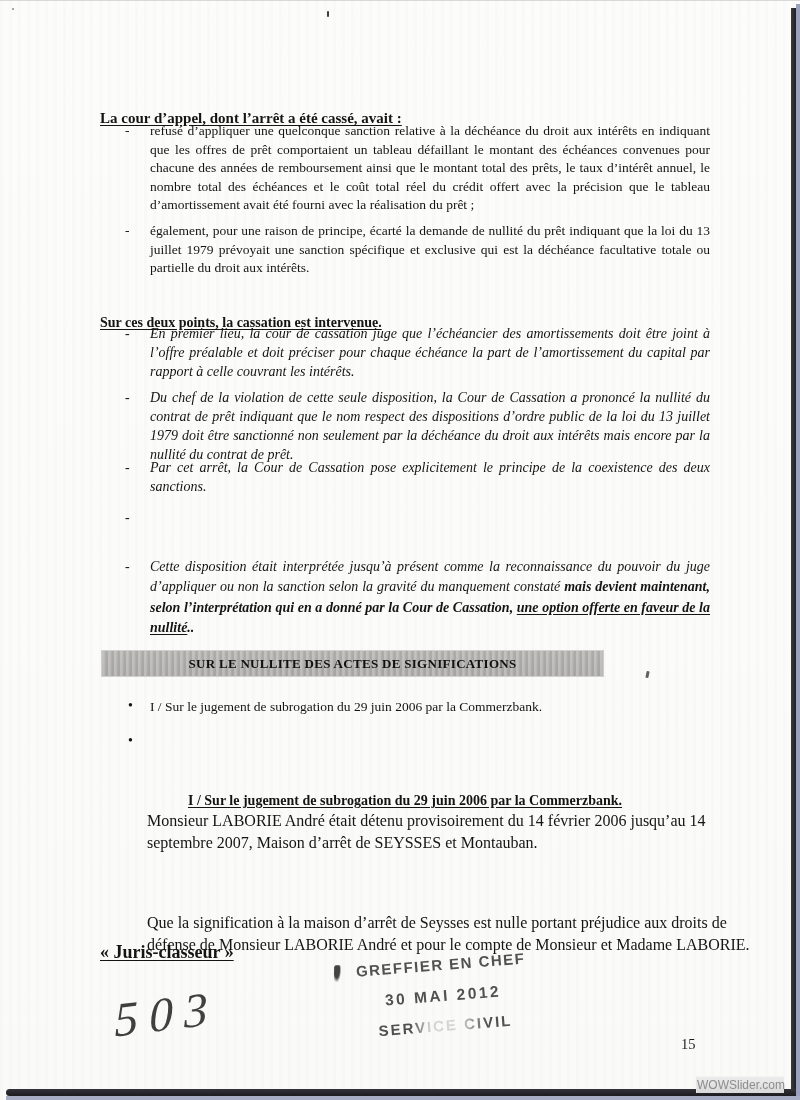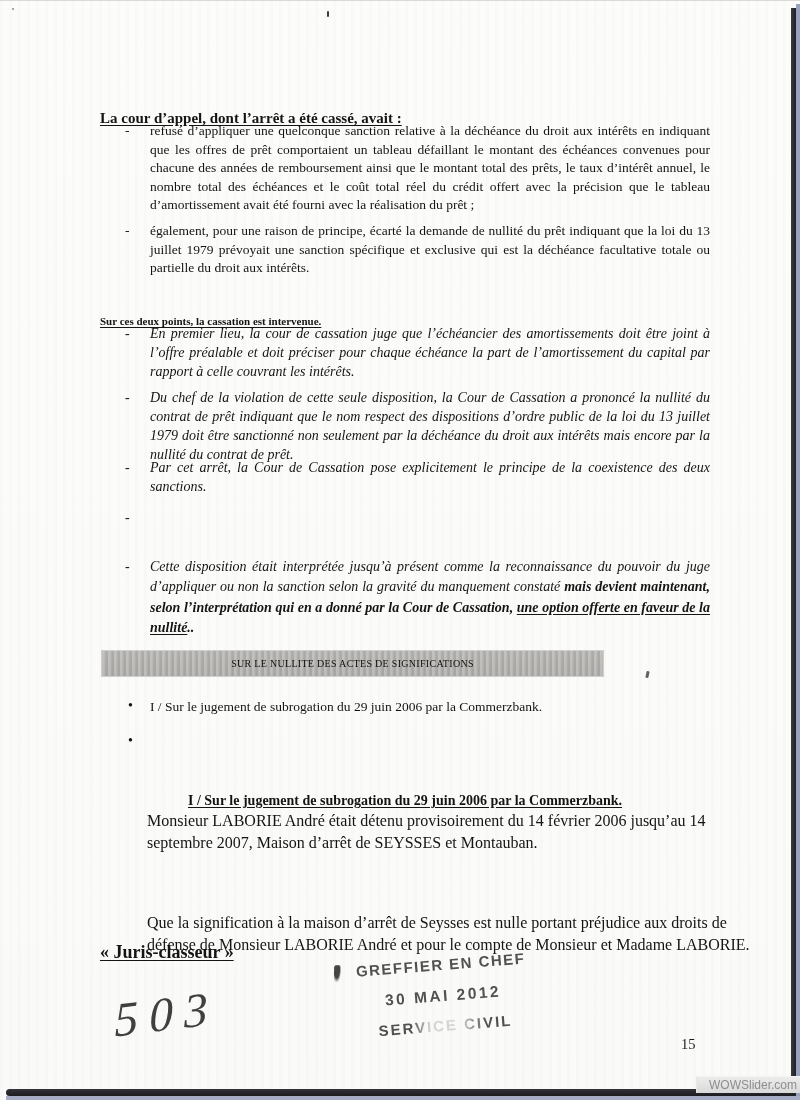--- a/index.html
+++ b/index.html
@@ -22,21 +22,21 @@
   .edge-right-blue{position:absolute;left:796px;top:4px;width:4px;height:1096px;background:#9aa1bd;}
   .edge-bottom-dark{position:absolute;left:6px;top:1089px;width:790px;height:7px;background:linear-gradient(180deg,#33333a,#1b1b20);border-radius:4px 0 0 4px;}
   .edge-bottom-blue{position:absolute;left:6px;top:1096px;width:794px;height:4px;background:#a7adc4;}
 
   .content{position:absolute;left:100px;top:0;width:610px;color:#141414;}
 
   .h-bold{font-weight:bold;text-decoration:underline;text-underline-offset:2px;margin-top:24px;}
   .abs{position:absolute;}
 
   .heading1{left:0;top:86px;font-size:15px;}
-  .heading2{left:0;top:291px;font-size:11px;}
+  .heading2{left:0;top:291px;font-size:14px;}
 
   .dash-item{position:absolute;padding-left:50px;width:560px;text-align:justify;
     font-size:13.5px;line-height:18.6px;}
   .dash-item .marker{position:absolute;left:25px;top:0;}
   .dash1{top:122px;}
   .dash2{top:222px;}
 
   .it-item{position:absolute;padding-left:50px;width:560px;text-align:justify;
     font-size:14px;line-height:18.9px;font-style:italic;}
   .it-item .marker{position:absolute;left:25px;top:0;}
@@ -45,21 +45,21 @@
   .it3{top:459px;}
   .it4{top:509px;}
   .it5{top:557px;line-height:20.4px;}
   .bold-seg{font-weight:bold;}
   .bold-und-seg{font-weight:bold;text-decoration:underline;text-underline-offset:2px;}
 
   .banner{position:absolute;left:2px;top:651px;width:501px;height:25px;
     background:
       repeating-linear-gradient(90deg, rgba(255,255,255,0.18) 0 2px, rgba(0,0,0,0.05) 4px 6px),
       linear-gradient(180deg,#b6b5b2,#aeadaa);
-    color:#101010;font-weight:normal;font-size:10px;
+    color:#101010;font-weight:bold;font-size:13px;
     text-align:center;line-height:25px;letter-spacing:0.3px;
     box-shadow:0 0 0 1px rgba(130,130,130,0.35);}
 
   .bullet-item{position:absolute;padding-left:50px;width:560px;font-size:13.5px;line-height:18px;}
   .bullet-item .marker{position:absolute;left:28px;top:-1px;font-size:14px;}
   .bul1{top:698px;}
   .bul2{top:733px;}
 
   .heading3{left:0;top:769px;width:610px;text-align:center;font-size:14px;}
 
@@ -80,21 +80,21 @@
   .ink-smudge{position:absolute;left:-12px;top:1px;width:7px;height:17px;
     background:radial-gradient(ellipse at 40% 30%,#2c2c2c 0 45%,rgba(44,44,44,0.25) 65%,transparent 75%);
     border-radius:2px;transform:rotate(6deg);}
 
   .handwritten{position:absolute;left:114px;top:986px;
     font-family:"Liberation Serif", serif;font-style:italic;font-size:48px;
     color:#2c2c2c;letter-spacing:11px;transform:rotate(-7deg) skewX(-6deg);opacity:0.9;}
 
   .page-number{position:absolute;left:681px;top:1036px;font-size:14.5px;color:#1d1d1d;font-family:Liberation Serif, serif;}
 
-  .watermark{position:absolute;left:696px;top:1076px;width:104px;height:17px;
+  .watermark{position:absolute;left:696px;top:1076px;width:88px;height:17px;
     background:linear-gradient(180deg,#ececec,#d9d9d9);
     border-top:1px solid #f4f4f4;border-left:1px solid #e8e8e8;
     font-family:"Liberation Sans", sans-serif;font-size:12px;color:#8d8d8d;
     text-align:right;line-height:16px;padding-right:3px;box-sizing:border-box;z-index:5;}
 
   .speck{position:absolute;background:#3c3c3c;border-radius:1px;}
   .speck-a{left:327px;top:11px;width:2px;height:6px;}
   .speck-b{left:646px;top:671px;width:3px;height:7px;transform:rotate(12deg);opacity:0.8;}
   .speck-c{left:12px;top:8px;width:2px;height:2px;opacity:0.6;}
 </style>

